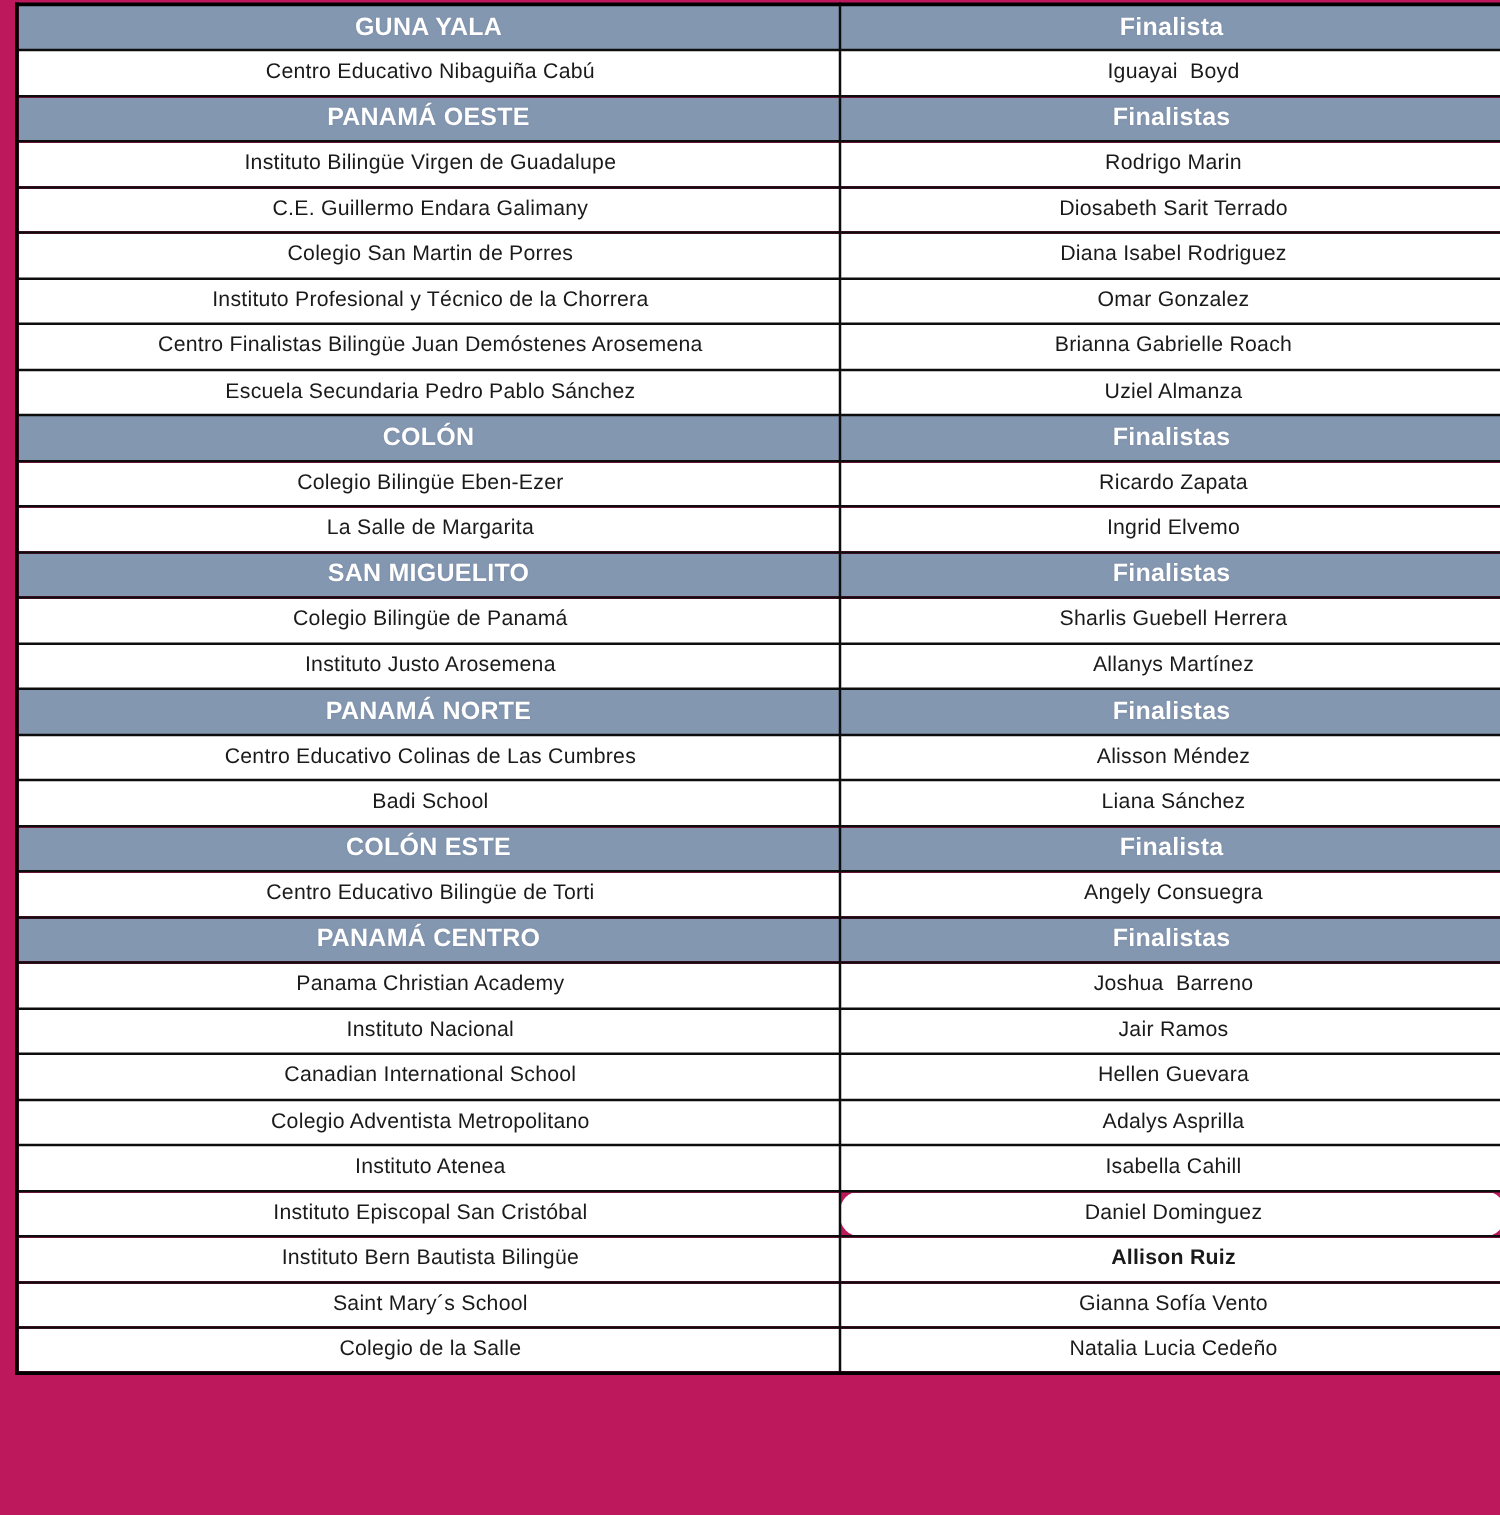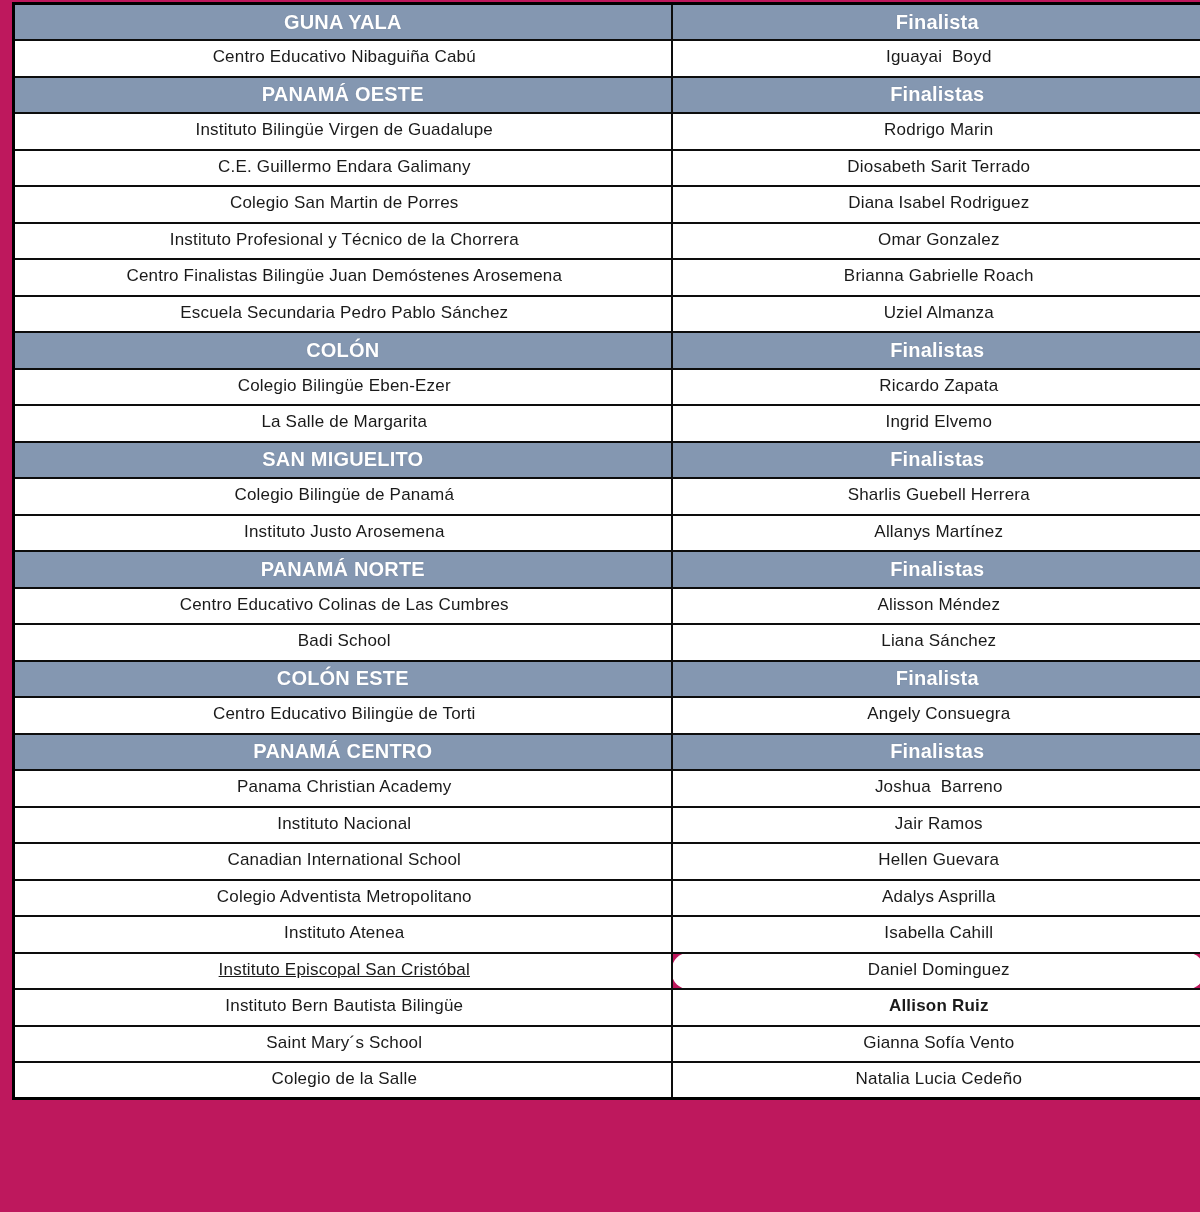--- a/index.html
+++ b/index.html
@@ -156,21 +156,21 @@
         </tr>
         <tr>
           <td class="school-cell" style="background: rgb(255, 255, 255); color: rgb(26, 26, 26);">Colegio Adventista Metropolitano</td>
           <td class="finalist-cell" style="background: rgb(255, 255, 255); color: rgb(26, 26, 26);">Adalys Asprilla</td>
         </tr>
         <tr>
           <td class="school-cell" style="background: rgb(255, 255, 255); color: rgb(26, 26, 26);">Instituto Atenea</td>
           <td class="finalist-cell" style="background: rgb(255, 255, 255); color: rgb(26, 26, 26);">Isabella Cahill</td>
         </tr>
         <tr>
-          <td class="school-cell" style="background: rgb(255, 255, 255); color: rgb(26, 26, 26); text-decoration: underline;">Instituto Episcopal San Cristóbal</td>
+          <td class="school-cell" style="background: rgb(255, 255, 255); color: rgb(26, 26, 26);">Instituto Episcopal San Cristóbal</td>
           <td class="finalist-cell" style="background: rgb(255, 255, 255); color: rgb(26, 26, 26); border-radius: 16px;">Daniel Dominguez</td>
         </tr>
         <tr>
           <td class="school-cell" style="background: rgb(255, 255, 255); color: rgb(26, 26, 26);">Instituto Bern Bautista Bilingüe</td>
           <td class="finalist-cell" style="background: rgb(255, 255, 255); color: rgb(26, 26, 26); font-weight: bold;">Allison Ruiz</td>
         </tr>
         <tr>
           <td class="school-cell" style="background: rgb(255, 255, 255); color: rgb(26, 26, 26);">Saint Mary´s School</td>
           <td class="finalist-cell" style="background: rgb(255, 255, 255); color: rgb(26, 26, 26);">Gianna Sofía Vento</td>
         </tr>

